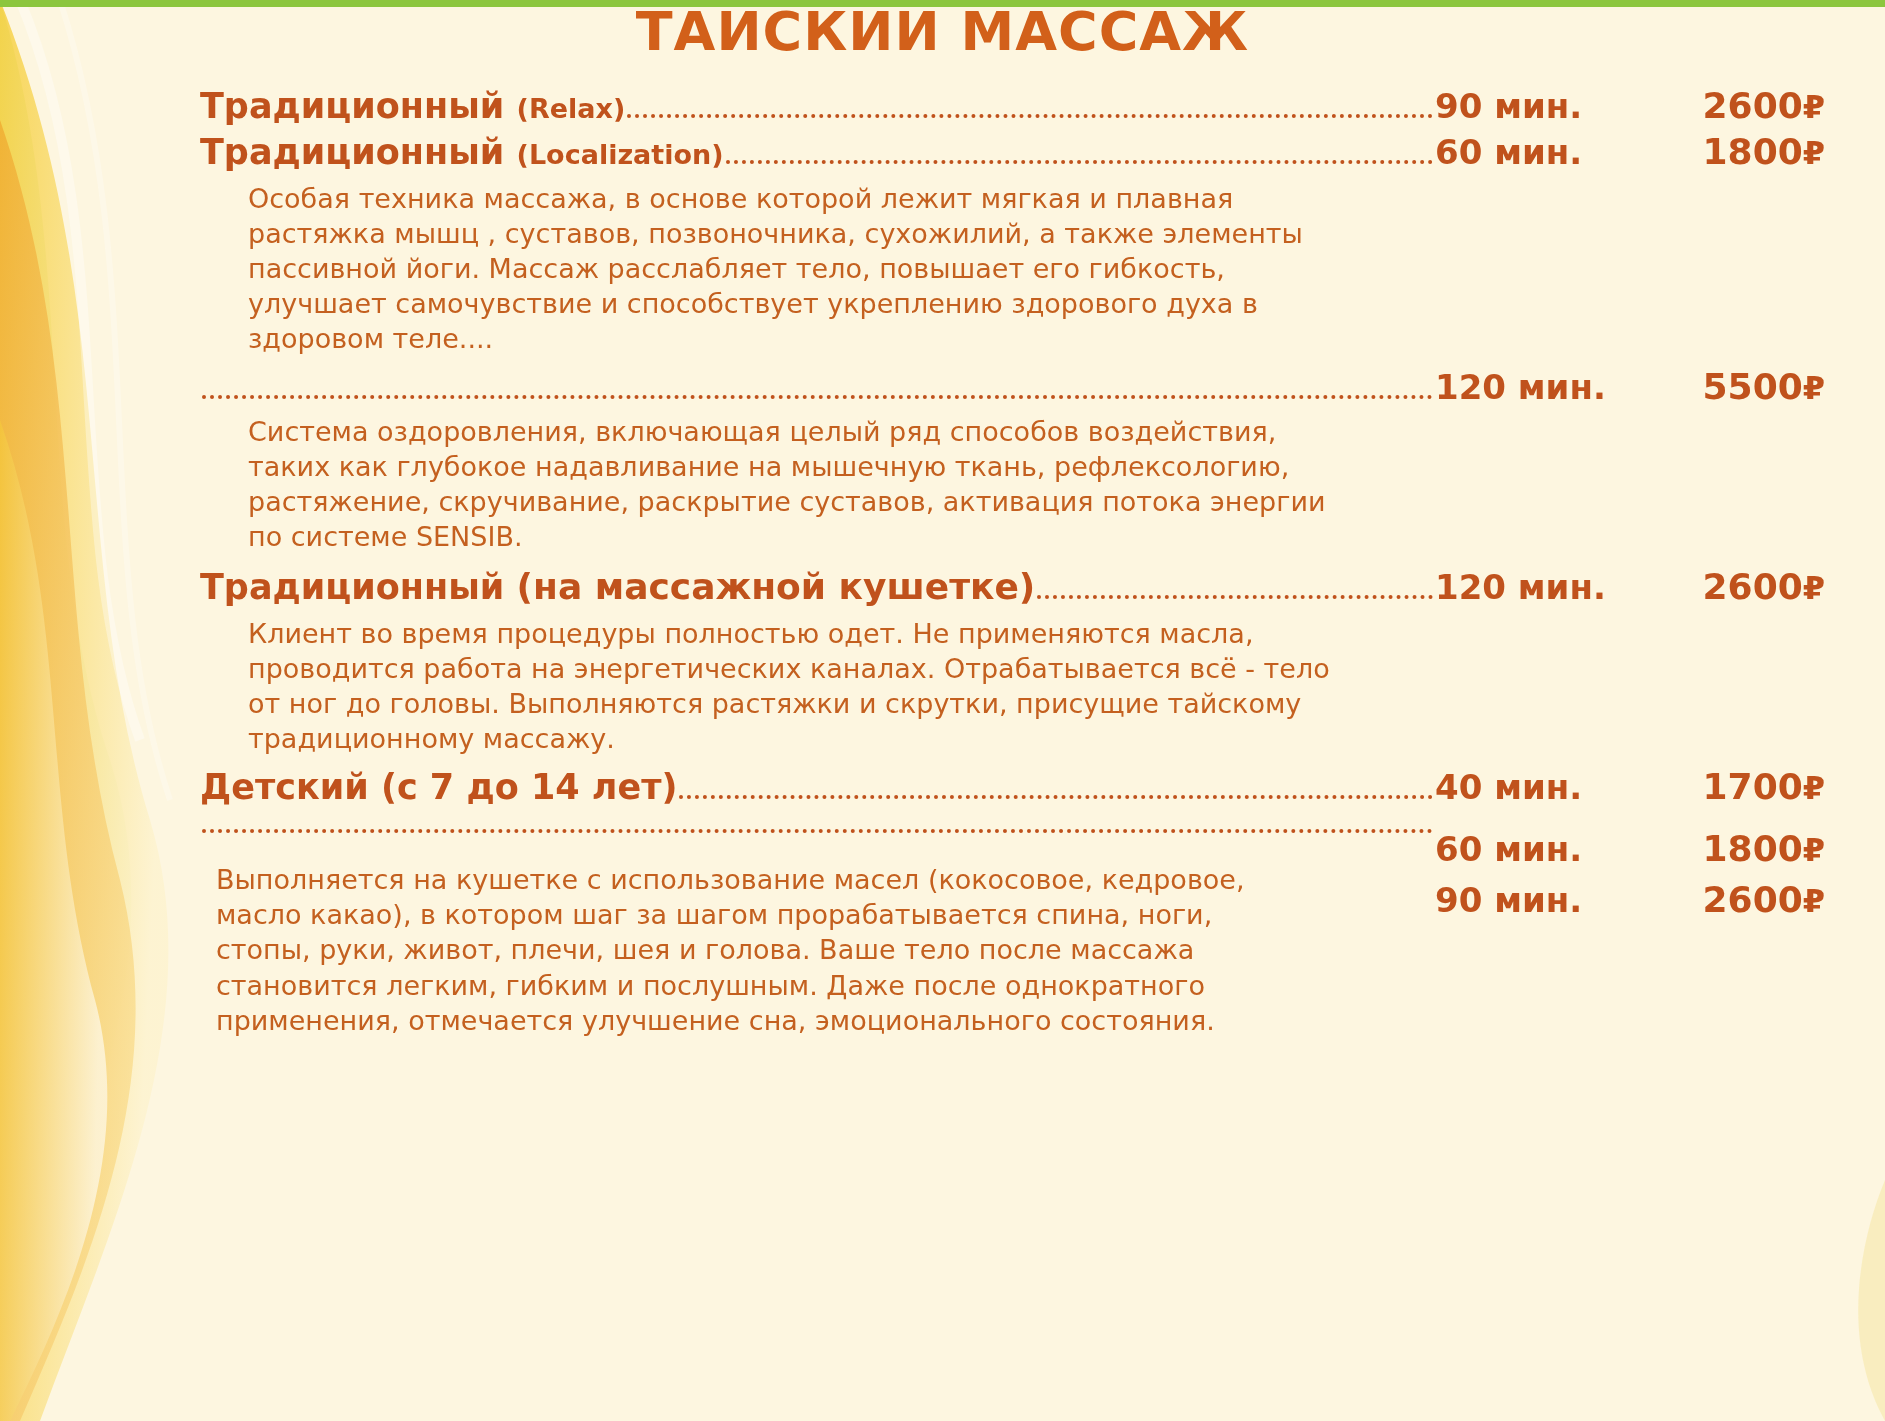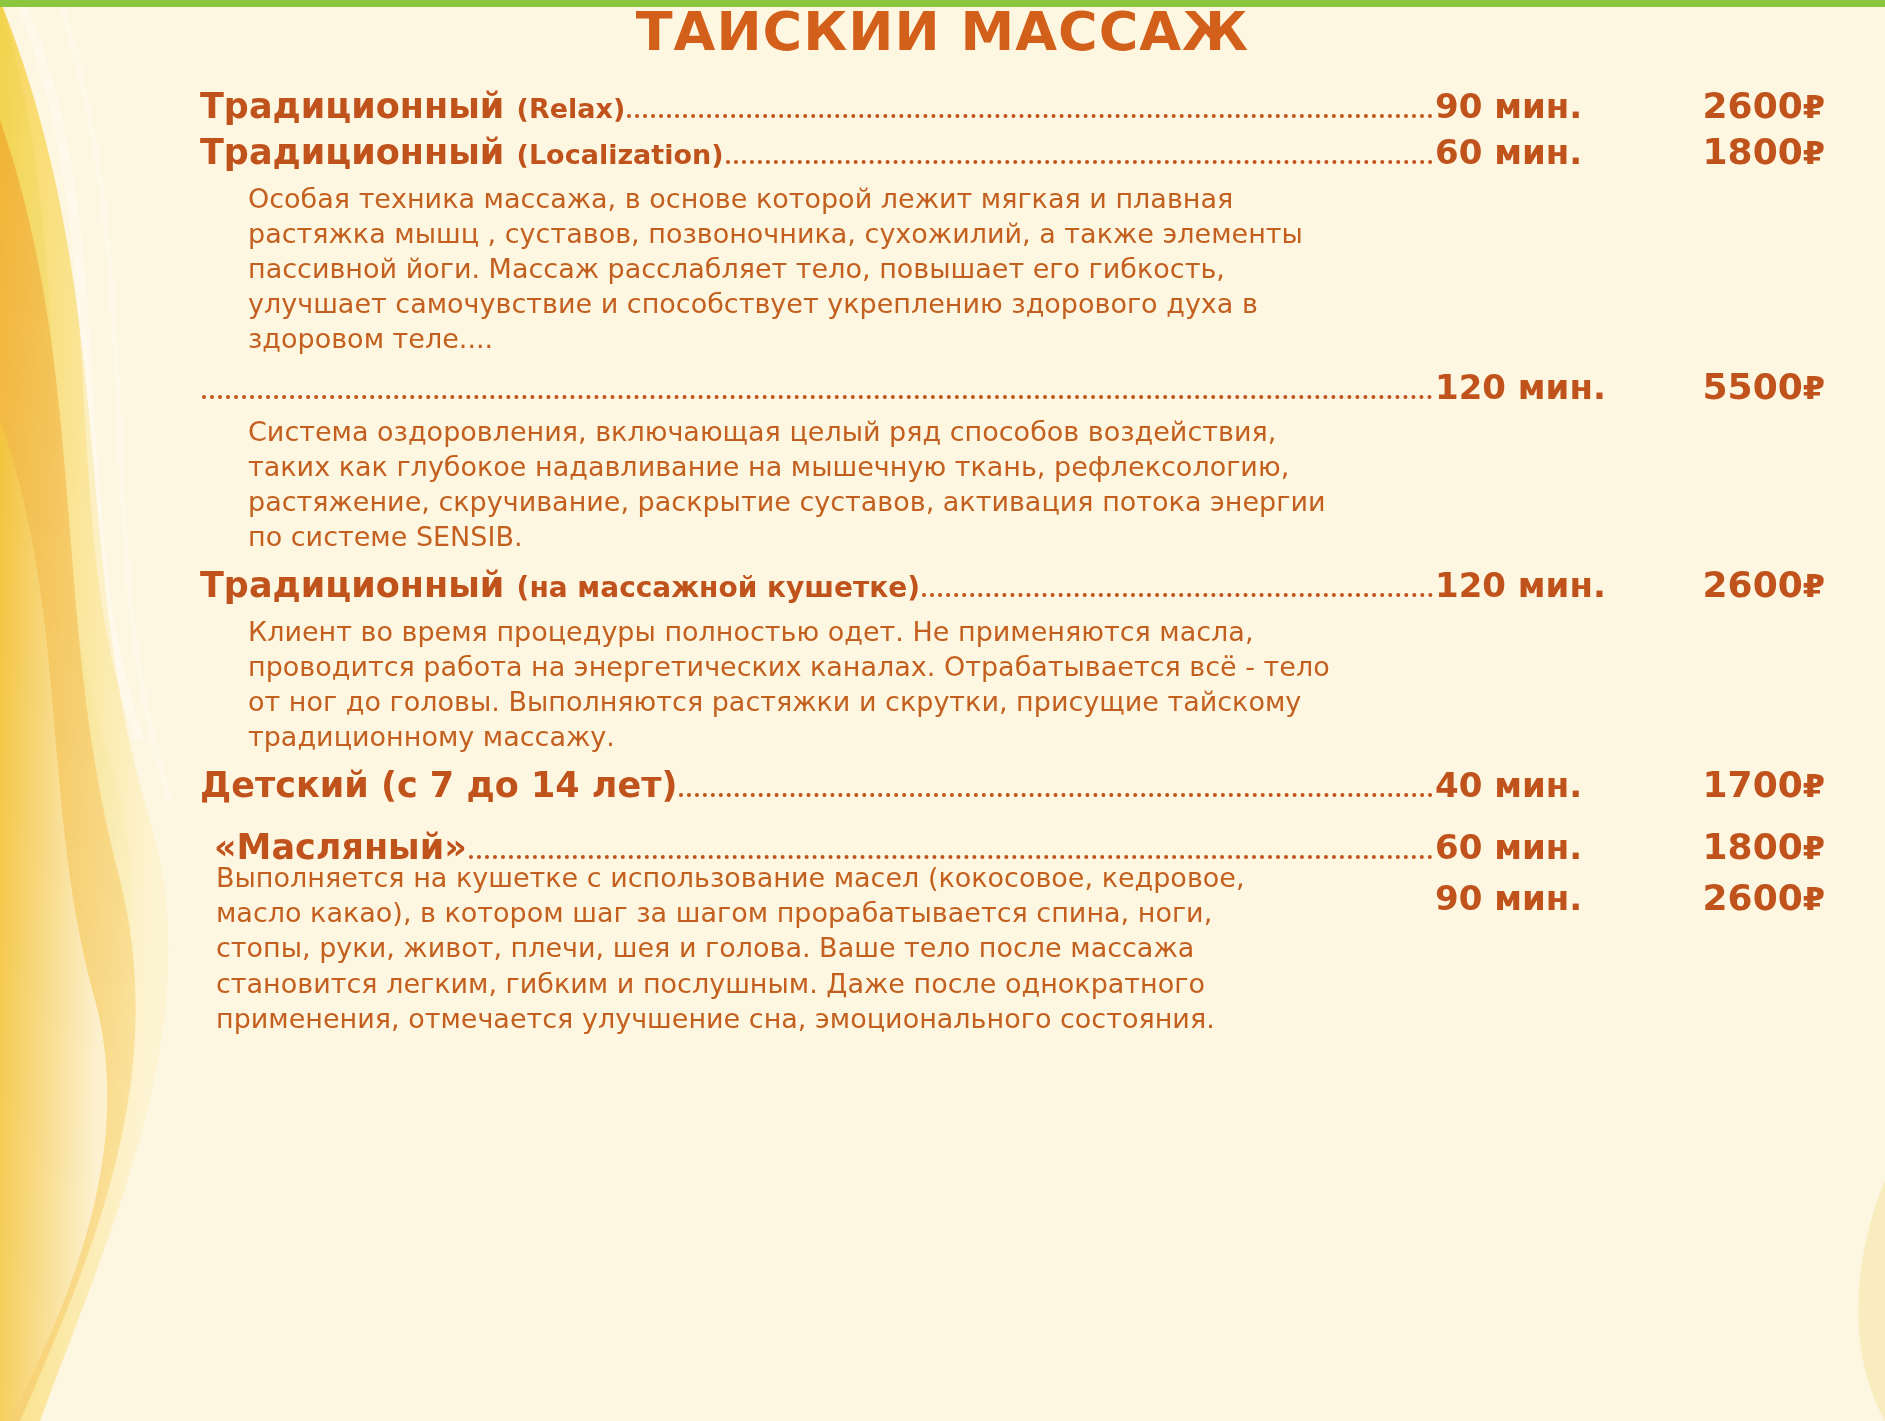--- a/index.html
+++ b/index.html
@@ -67,21 +67,21 @@
     font-size: 35px;
     white-space: nowrap;
     flex: 0 0 auto;
     line-height: 1.25;
   }
   .name .sub {
     font-size: 27px;
     font-weight: bold;
   }
   .name .sub-ru {
-    font-size: 28px;
+    font-size: 36px;
     font-weight: bold;
   }
 
   .dots {
     flex: 1 1 auto;
     border-bottom: 4px dotted #c0521c;
     margin: 0 2px 9px 2px;
     min-width: 10px;
     height: 1px;
   }
@@ -233,23 +233,20 @@
         </div>
         <div class="dots"></div>
         <div class="duration">40 мин.</div>
         <div class="price"><span>1700</span><span class="rub">₽</span></div>
       </div>
     </div>
 
     <div class="item">
       <div class="multirow">
         <div class="leftpart">
-          <div class="name" style="padding-left:14px;">
-            <span>«Масляный»</span>
-          </div>
           <div class="dots"></div>
         </div>
         <div class="pricestack">
           <div class="prow">
             <div class="duration">60 мин.</div>
             <div class="price"><span>1800</span><span class="rub">₽</span></div>
           </div>
           <div class="prow" style="margin-top:10px;">
             <div class="duration">90 мин.</div>
             <div class="price"><span>2600</span><span class="rub">₽</span></div>

